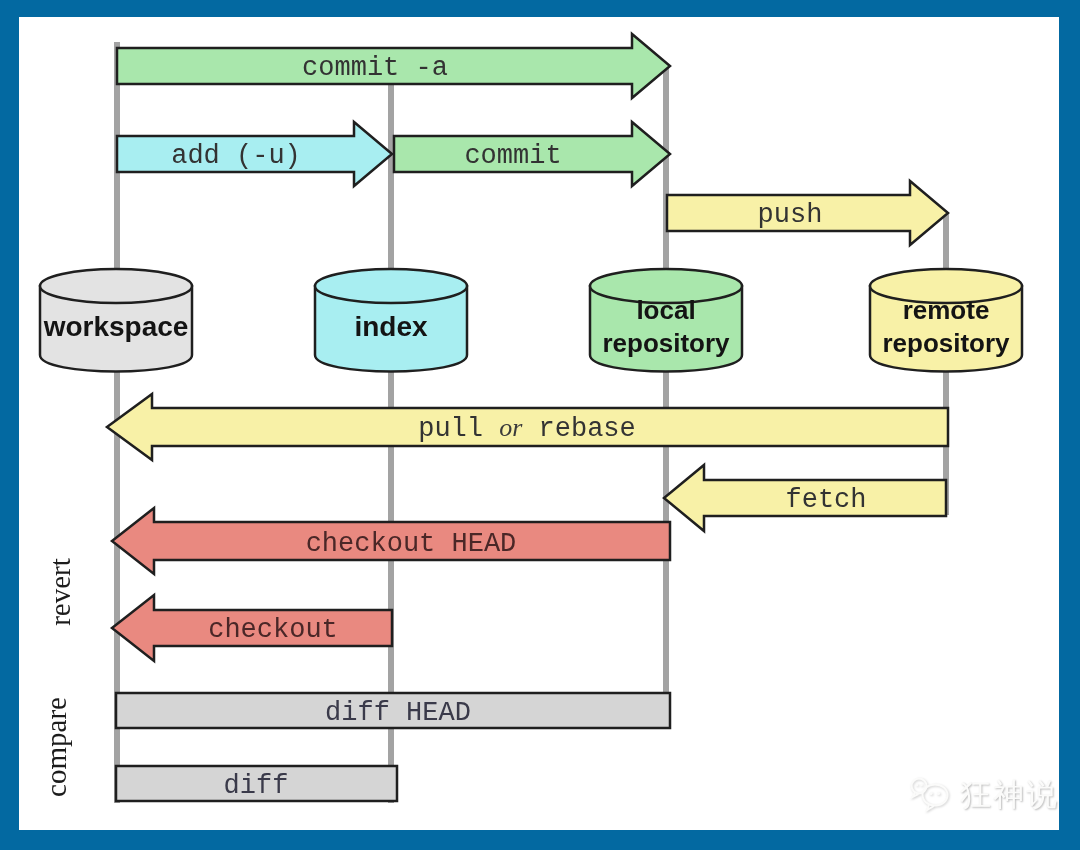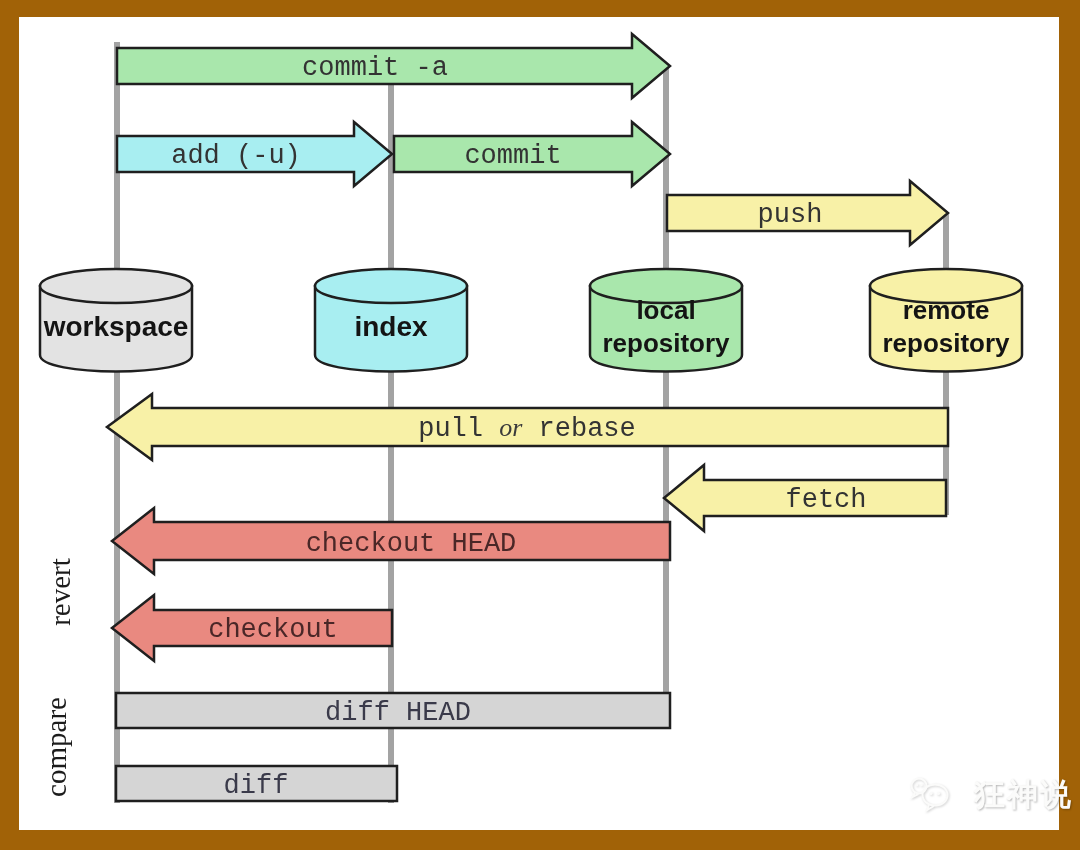--- a/index.html
+++ b/index.html
@@ -1,18 +1,18 @@
 <!DOCTYPE html>
 <html><head>
 <meta charset="utf-8">
 <style>
   html,body { margin:0; padding:0; background:#ededed; }
   .stage {
     position:relative; width:1080px; height:850px;
-    background:#a16207; overflow:hidden;
+    background:#0369a1; overflow:hidden;
     font-family:"Liberation Sans", sans-serif;
   }
   .panel {
     position:absolute; left:19px; top:17px; width:1040px; height:813px;
     background:#ffffff;
   }
   svg.diagram { position:absolute; left:0; top:0; width:1080px; height:850px; }
 
   
   polygon.arrow, rect.bar { stroke:#1f1f1f; stroke-width:2.5; }
@@ -34,23 +34,23 @@
     font-size:28px; fill:#141414; text-anchor:middle;
   }
   text.cyl-label-small { font-size:26px; }
   text.side-label {
     font-family:"Liberation Serif","DejaVu Serif",serif;
     font-size:29px; fill:#1c1c1c; text-anchor:middle;
   }
 
   .watermark {
     position:absolute; left:908px; top:773px; height:44px;
-    display:flex; align-items:center; gap:22px;
+    display:flex; align-items:center; gap:8px;
     color:#fbfbfa; text-shadow:1px 1px 2px rgba(0,0,0,0.28);
-    font-size:31px; font-weight:bold; letter-spacing:2px;
+    font-size:31px; font-weight:normal; letter-spacing:2px;
   }
   .watermark svg { filter:drop-shadow(1px 1px 1px rgba(0,0,0,0.18)); }
 </style>
 </head>
 <body>
 
 <div class="stage">
   <div class="panel"></div>
 
   <svg class="diagram" viewBox="0 0 1080 850">

